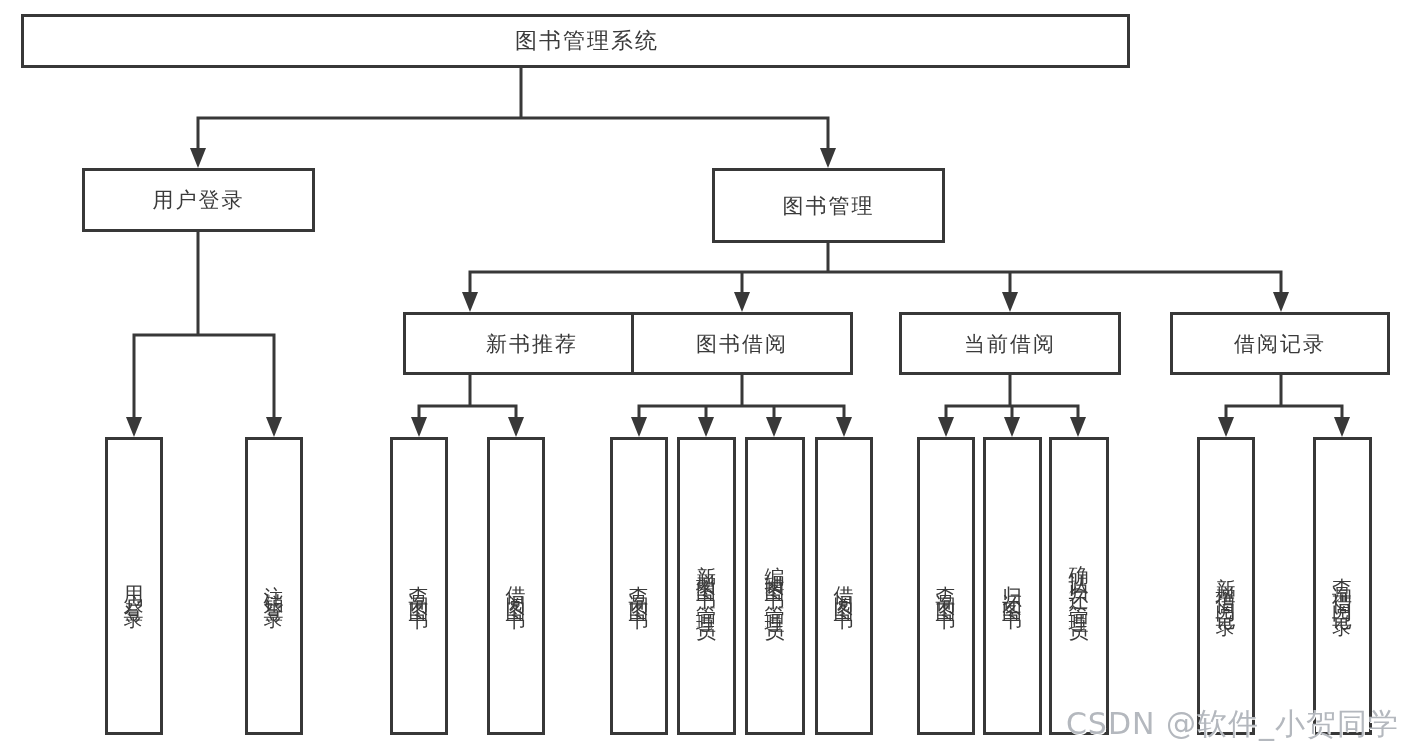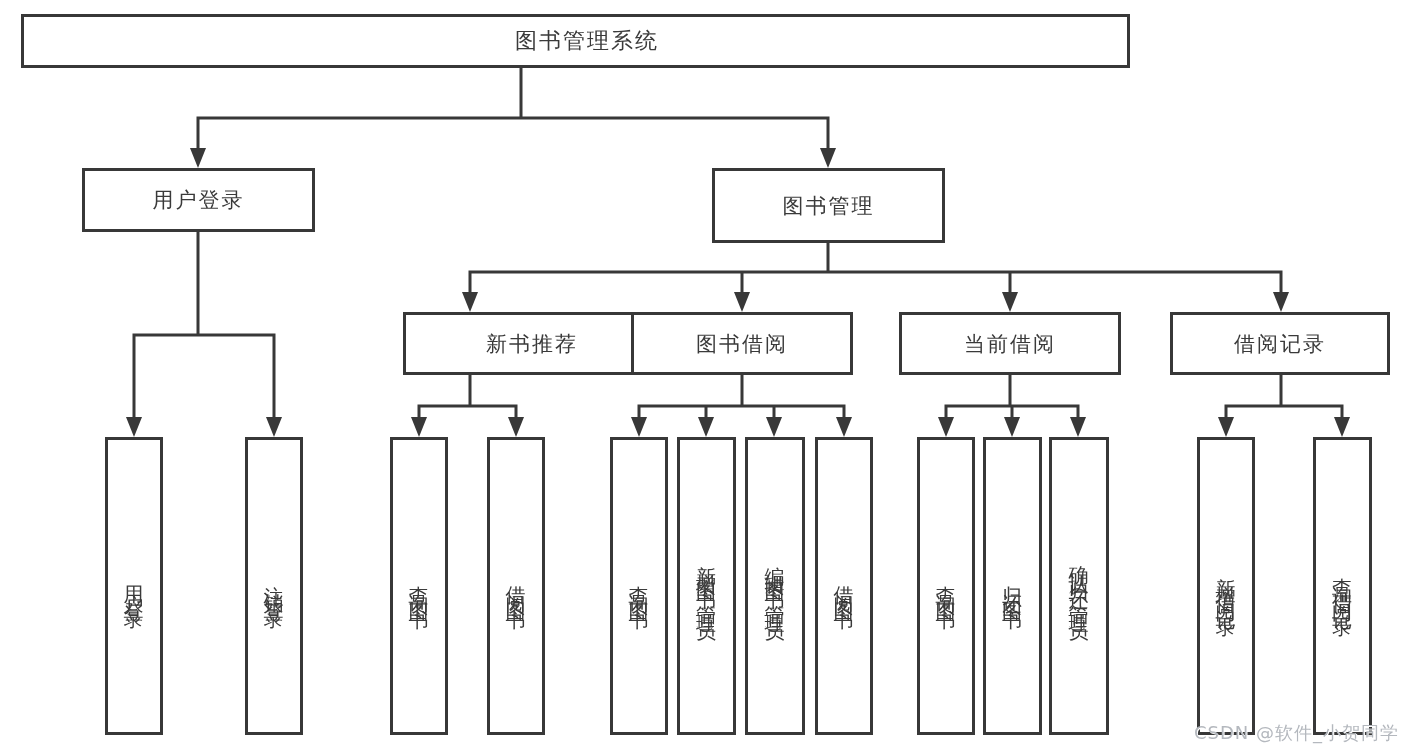--- a/index.html
+++ b/index.html
@@ -36,21 +36,21 @@
   #lf-5  { left:677px;  width:59px; }
   #lf-6  { left:745px;  width:60px; }
   #lf-7  { left:815px;  }
   #lf-8  { left:917px;  }
   #lf-9  { left:983px;  width:59px; }
   #lf-10 { left:1049px; width:60px; }
   #lf-11 { left:1197px; }
   #lf-12 { left:1313px; width:59px; }
   #watermark {
     position:absolute; right:6px; bottom:2px;
-    font-size:18px; color:#b4b8be; letter-spacing:1px;
+    font-size:30px; color:#b4b8be; letter-spacing:1px;
     text-shadow:1px 1px 0 #ffffff; white-space:nowrap;
   }
 </style>
 </head>
 <body>
 
 <div id="canvas">
 
   <svg id="wires" width="1405" height="747" viewBox="0 0 1405 747">
     <g stroke="#383838" stroke-width="3" fill="none" stroke-linecap="square">

